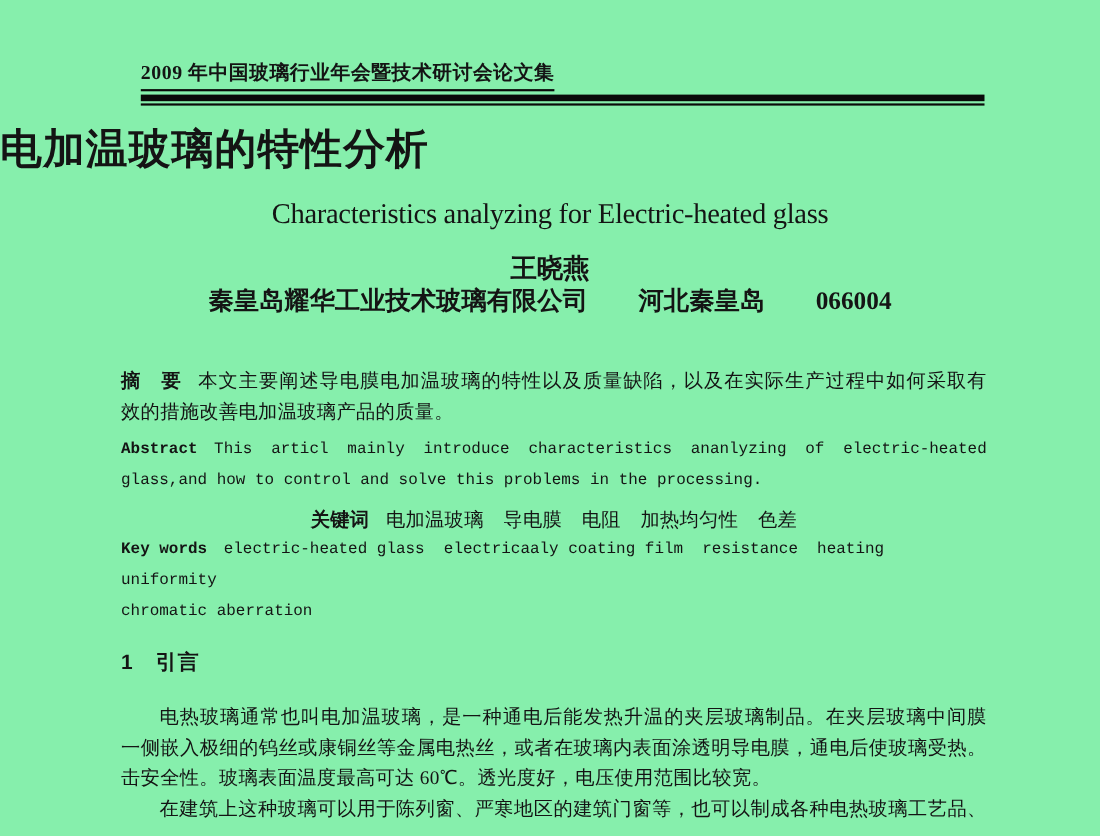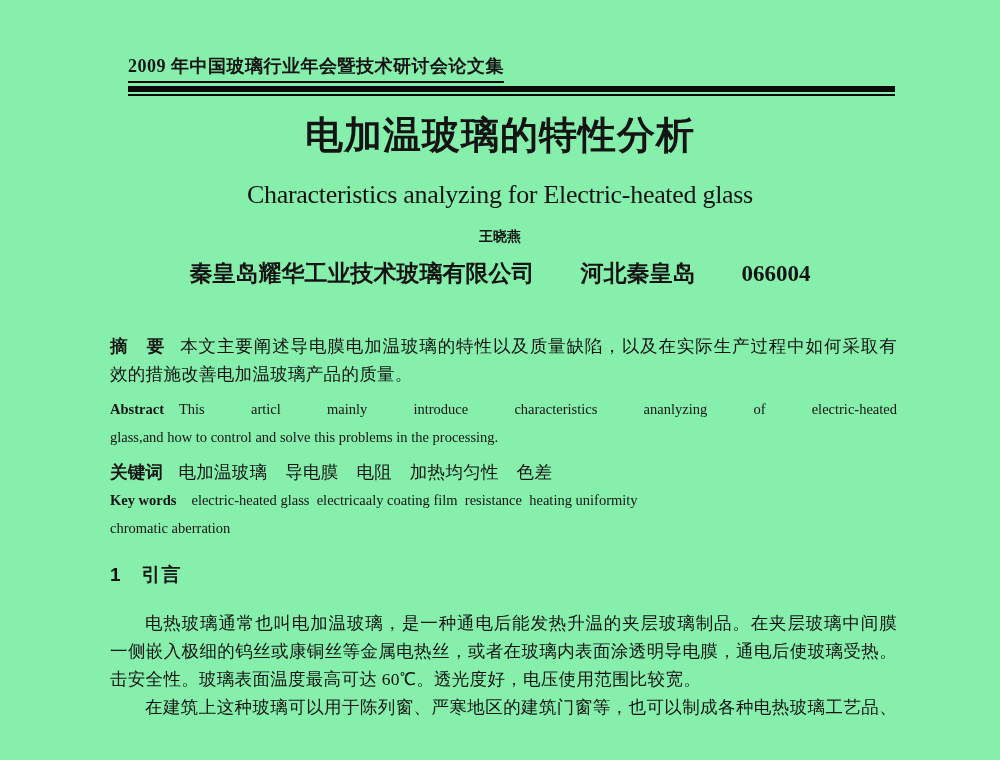--- a/index.html
+++ b/index.html
@@ -23,63 +23,62 @@
     letter-spacing: 0.5px;
     padding-bottom: 3px;
     border-bottom: 2px solid #0a0a0a;
   }
   .rule-thick { height: 6px; background: #0a0a0a; margin-top: 3px; }
   .rule-thin  { height: 2px; background: #0a0a0a; margin-top: 2px; }
 
   
   .title-cn {
     position: absolute; left: 0; top: 110px; width: 1000px;
-    text-align: center;
     font-family: Liberation Serif, serif;
     font-weight: bold;
     font-size: 38px;
     letter-spacing: 1px;
   }
   .title-en {
     position: absolute; left: 0; top: 180px; width: 1000px;
     text-align: center;
     font-size: 26px;
     letter-spacing: -0.3px;
   }
   .author {
     position: absolute; left: 0; top: 228px; width: 1000px;
     text-align: center;
-    font-size: 14px;
+    font-size: 24px;
     font-weight: 600;
   }
   .affiliation {
     position: absolute; left: 0; top: 258px; width: 1000px;
     text-align: center;
     font-size: 23px;
     font-weight: bold;
   }
 
   
   .content {
     position: absolute; left: 110px; top: 332px; width: 787px;
     font-size: 17.5px;
     line-height: 28px;
     letter-spacing: 0.3px;
   }
   .line { min-height: 28px; }
   .j { text-align: justify; text-align-last: justify; }
   .ind { text-indent: 2em; }
   .mono {
-    font-family: Liberation Serif, serif;
+    font-family: Liberation Mono, monospace;
     font-size: 14.5px;
     letter-spacing: 0;
   }
   .pre { white-space: pre-wrap; }
   .lbl { font-weight: bold; margin-right: 15px; }
-  .gap-sm { margin-top: 7px; }
+  .gap-sm { margin-top: 7px; text-align: center; }
   .sec-heading {
     font-family: "Liberation Sans", sans-serif;
     font-weight: bold;
     font-size: 19px;
     margin-top: 19px;
     margin-bottom: 20px;
     letter-spacing: 1px;
     text-align: left;
   }
 </style>

